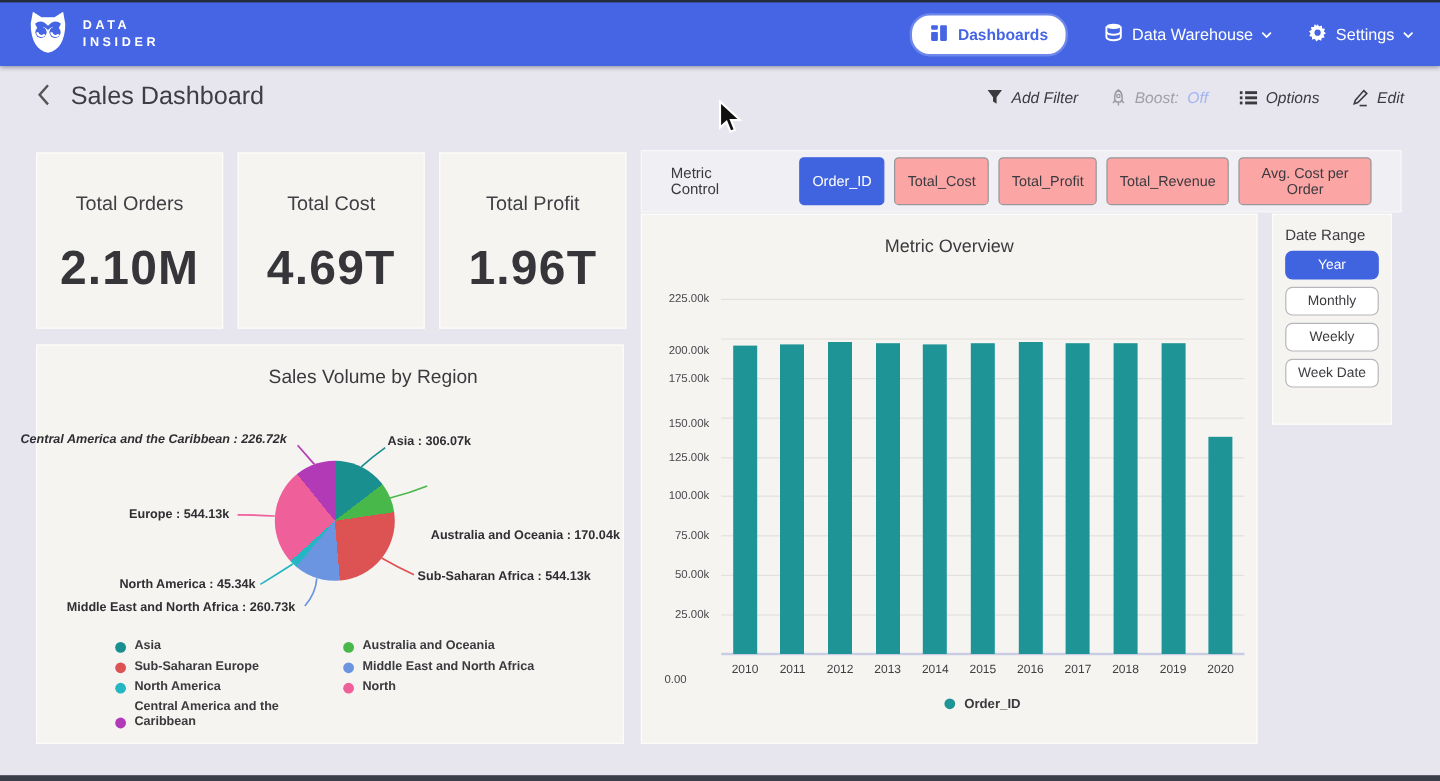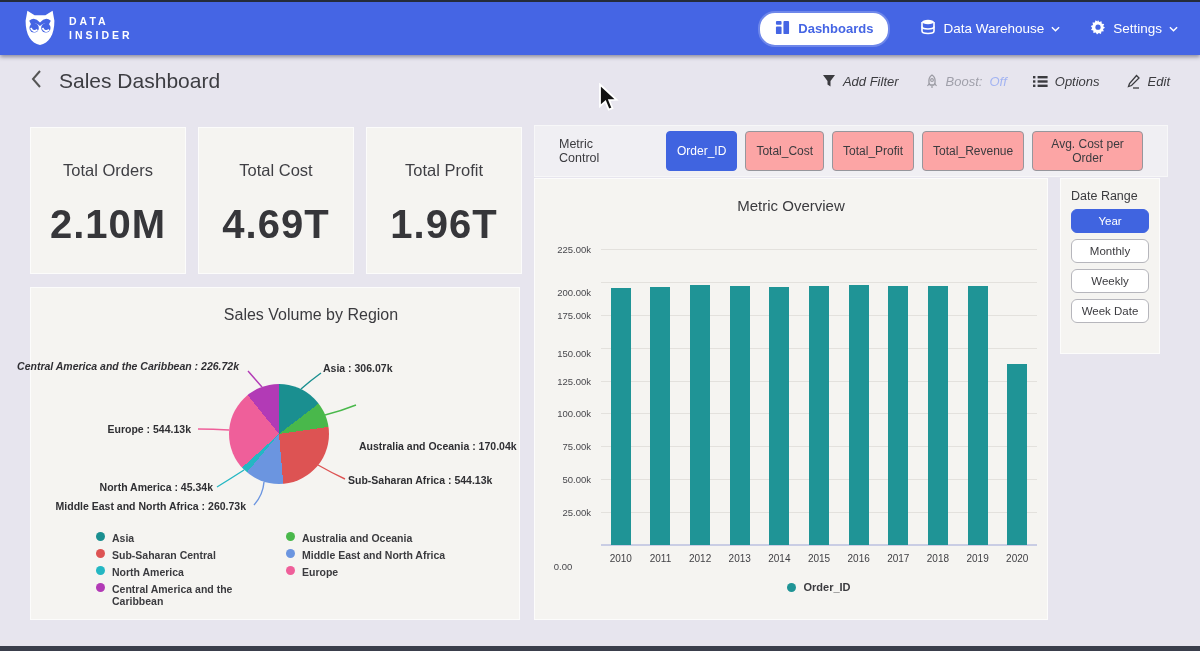--- a/index.html
+++ b/index.html
@@ -66,21 +66,21 @@
 
   
   .piecard{left:30px;top:287px;width:490px;height:333px;}
   .pie-title{position:absolute;left:0;top:18px;width:100%;text-align:center;font-size:16px;color:#3b3b3f;padding-left:36px;}
   .pie{position:absolute;left:198px;top:96px;width:100px;height:100px;border-radius:50%;}
   .leaders{position:absolute;left:0;top:0;width:490px;height:333px;pointer-events:none;}
   .plabel{position:absolute;font-size:10.5px;font-weight:bold;color:#2f2f33;white-space:nowrap;}
   .pl-ca{right:280px;top:72px;font-style:italic;} .pl-asia{left:292px;top:74px;} .pl-aus{left:328px;top:122px;margin-top:30px;}
   .pl-eu{right:328px;top:135px;} .pl-ssa{left:317px;top:186px;} .pl-na{right:306px;top:193px;} .pl-me{right:273px;top:212px;}
   .plegend{position:absolute;left:65px;top:244px;display:grid;grid-template-columns:190px 220px;grid-row-gap:5px;}
-  .pleg-item{display:flex;align-items:flex-start;gap:7px;font-size:10.5px;font-weight:bold;color:#3b3b3f;}
+  .pleg-item{display:flex;align-items:flex-end;gap:7px;font-size:10.5px;font-weight:bold;color:#3b3b3f;}
   .pleg-dot{width:9px;height:9px;border-radius:50%;flex:0 0 9px;}
 
   .bottombar{position:absolute;left:0;bottom:0;width:1200px;height:5px;background:#3a3e4b;}
   .cursor{position:absolute;left:597px;top:83px;pointer-events:none;}
 </style>
 </head>
 <body>
 
 <div class="stage">
 
@@ -322,33 +322,33 @@
         <div class="pleg-item">
           <span class="pleg-dot" style="background: rgb(26, 143, 144);"></span>
           <span>Asia</span>
         </div>
         <div class="pleg-item">
           <span class="pleg-dot" style="background: rgb(73, 184, 75);"></span>
           <span>Australia and Oceania</span>
         </div>
         <div class="pleg-item">
           <span class="pleg-dot" style="background: rgb(221, 83, 83);"></span>
-          <span>Sub-Saharan Central</span>
+          <span>Sub-Saharan Europe</span>
         </div>
         <div class="pleg-item">
           <span class="pleg-dot" style="background: rgb(107, 149, 224);"></span>
           <span>Middle East and North Africa</span>
         </div>
         <div class="pleg-item">
           <span class="pleg-dot" style="background: rgb(36, 183, 195);"></span>
           <span>North America</span>
         </div>
         <div class="pleg-item">
           <span class="pleg-dot" style="background: rgb(239, 95, 154);"></span>
-          <span>Europe</span>
+          <span>North</span>
         </div>
         <div class="pleg-item">
           <span class="pleg-dot" style="background: rgb(178, 58, 182);"></span>
           <span>Central America and the Caribbean</span>
         </div>
       </div>
   </div>
 
   <div class="bottombar"></div>
 

